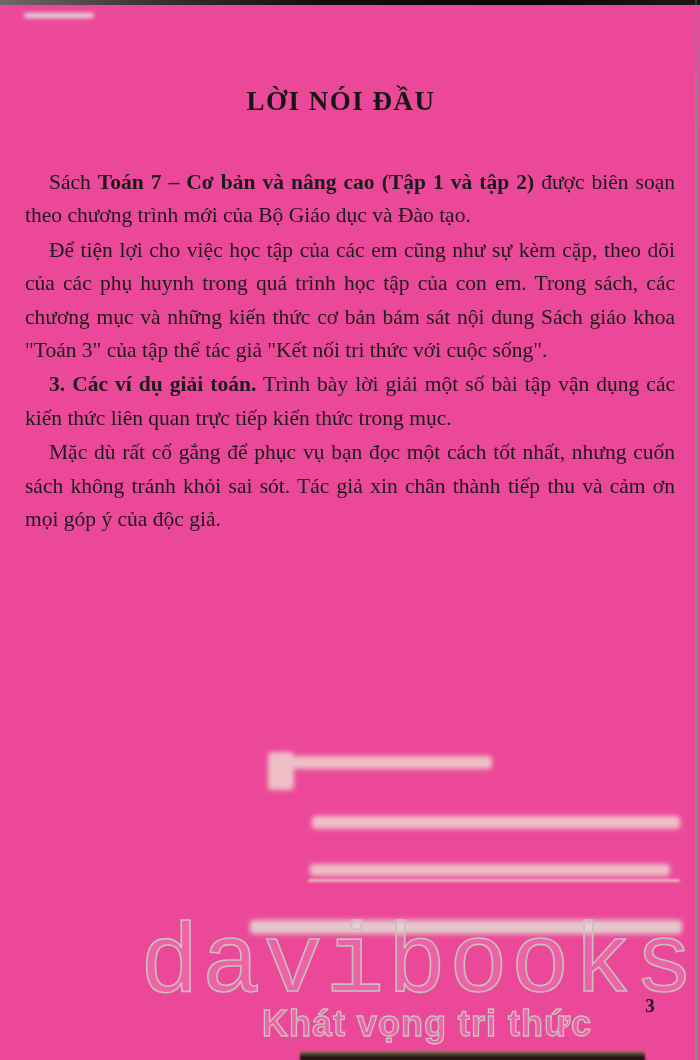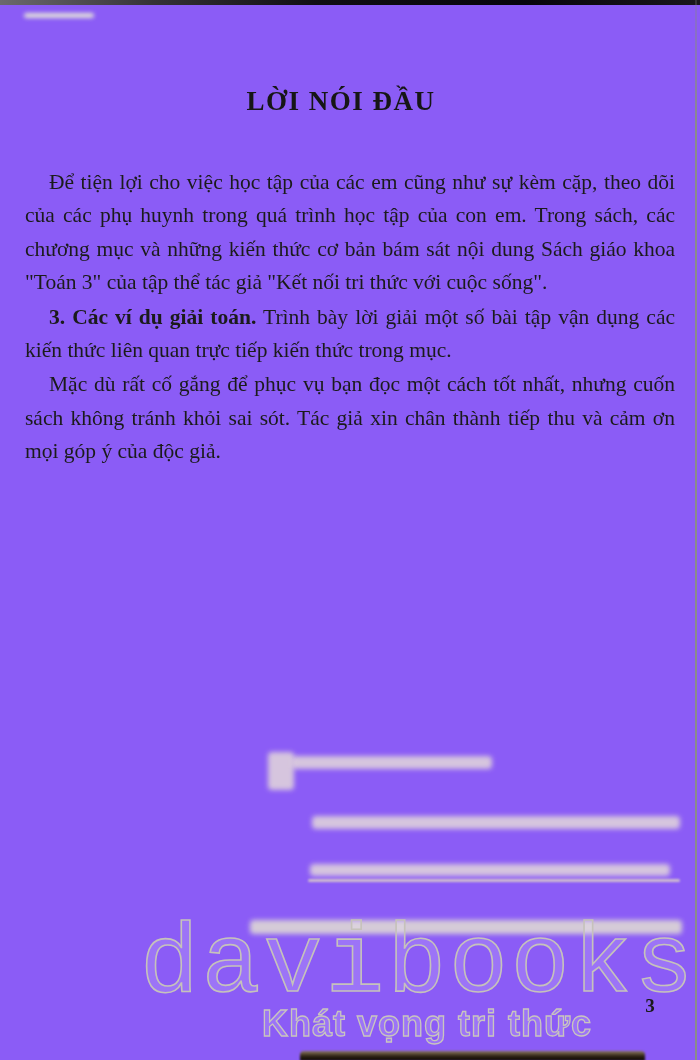--- a/index.html
+++ b/index.html
@@ -1,18 +1,18 @@
 <!DOCTYPE html>
 <html><head>
 <meta charset="utf-8">
 <style>
   html,body{margin:0;padding:0;}
   body{background:#e8e8e8;font-family:"Liberation Serif", serif;}
   .page{
-    position:relative;width:700px;height:1060px;background:#8b5cf6;
+    position:relative;width:700px;height:1060px;background:#ec4899;
     overflow:hidden;margin:0 auto;
   }
   
   .top-edge{
     position:absolute;top:0;left:0;width:700px;height:5px;
     background:linear-gradient(to right,#6a6a66 0%,#30302c 22%,#0a0a08 45%,#000 75%,#141410 100%);
     opacity:.95;
   }
   .right-edge-line{
     position:absolute;top:0;right:3px;width:2px;height:1060px;
@@ -82,20 +82,21 @@
   <div class="bleed b1"></div>
   <div class="bleed b2"></div>
   <div class="bleed b3"></div>
   <div class="bleed b4"></div>
   <div class="bleed b5"></div>
   <div class="bleed b6"></div>
 
   <div class="title">LỜI NÓI ĐẦU</div>
 
   <div class="content">
+    <p><span>Sách </span><b>Toán 7 – Cơ bản và nâng cao (Tập 1 và tập 2)</b><span> được biên soạn theo chương trình mới của Bộ Giáo dục và Đào tạo.</span></p>
     <p><span>Để tiện lợi cho việc học tập của các em cũng như sự kèm cặp, theo dõi của các phụ huynh trong quá trình học tập của con em. Trong sách, các chương mục và những kiến thức cơ bản bám sát nội dung Sách giáo khoa "Toán 3" của tập thể tác giả "Kết nối tri thức với cuộc sống".</span></p>
     <p><b>3. Các ví dụ giải toán.</b><span> Trình bày lời giải một số bài tập vận dụng các kiến thức liên quan trực tiếp kiến thức trong mục.</span></p>
     <p><span>Mặc dù rất cố gắng để phục vụ bạn đọc một cách tốt nhất, nhưng cuốn sách không tránh khỏi sai sót. Tác giả xin chân thành tiếp thu và cảm ơn mọi góp ý của độc giả.</span></p>
   </div>
 
   <div class="wm wm-brand">davibooks</div>
   <div class="wm wm-tagline">Khát vọng tri thức</div>
 
   <div class="pagenum">3</div>
 

